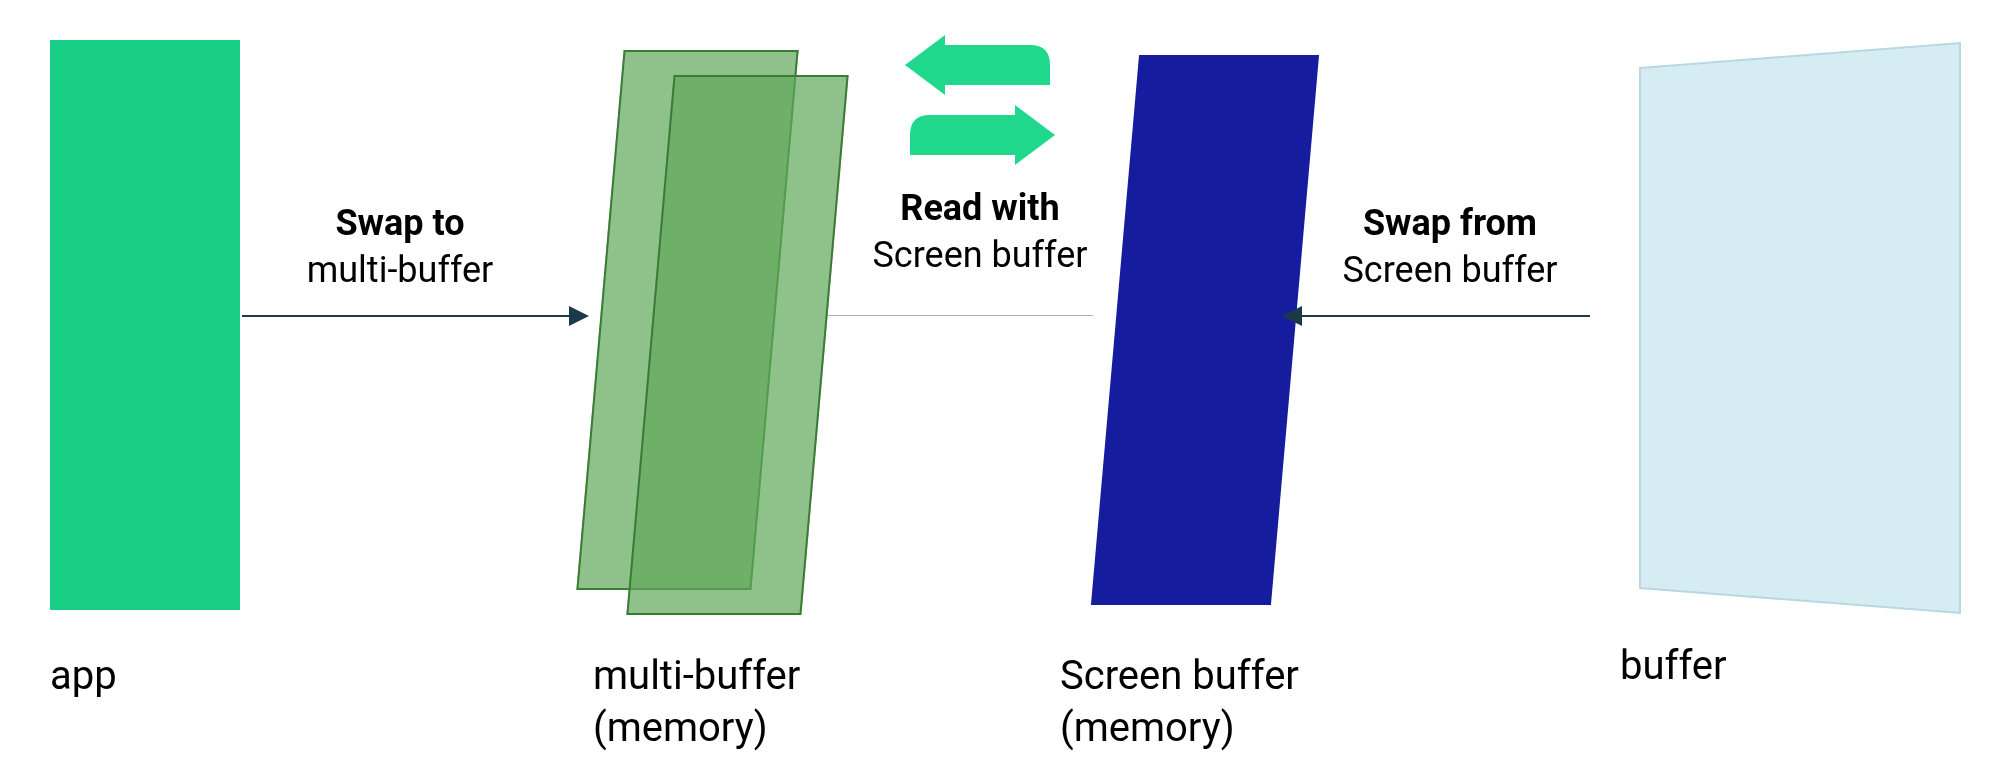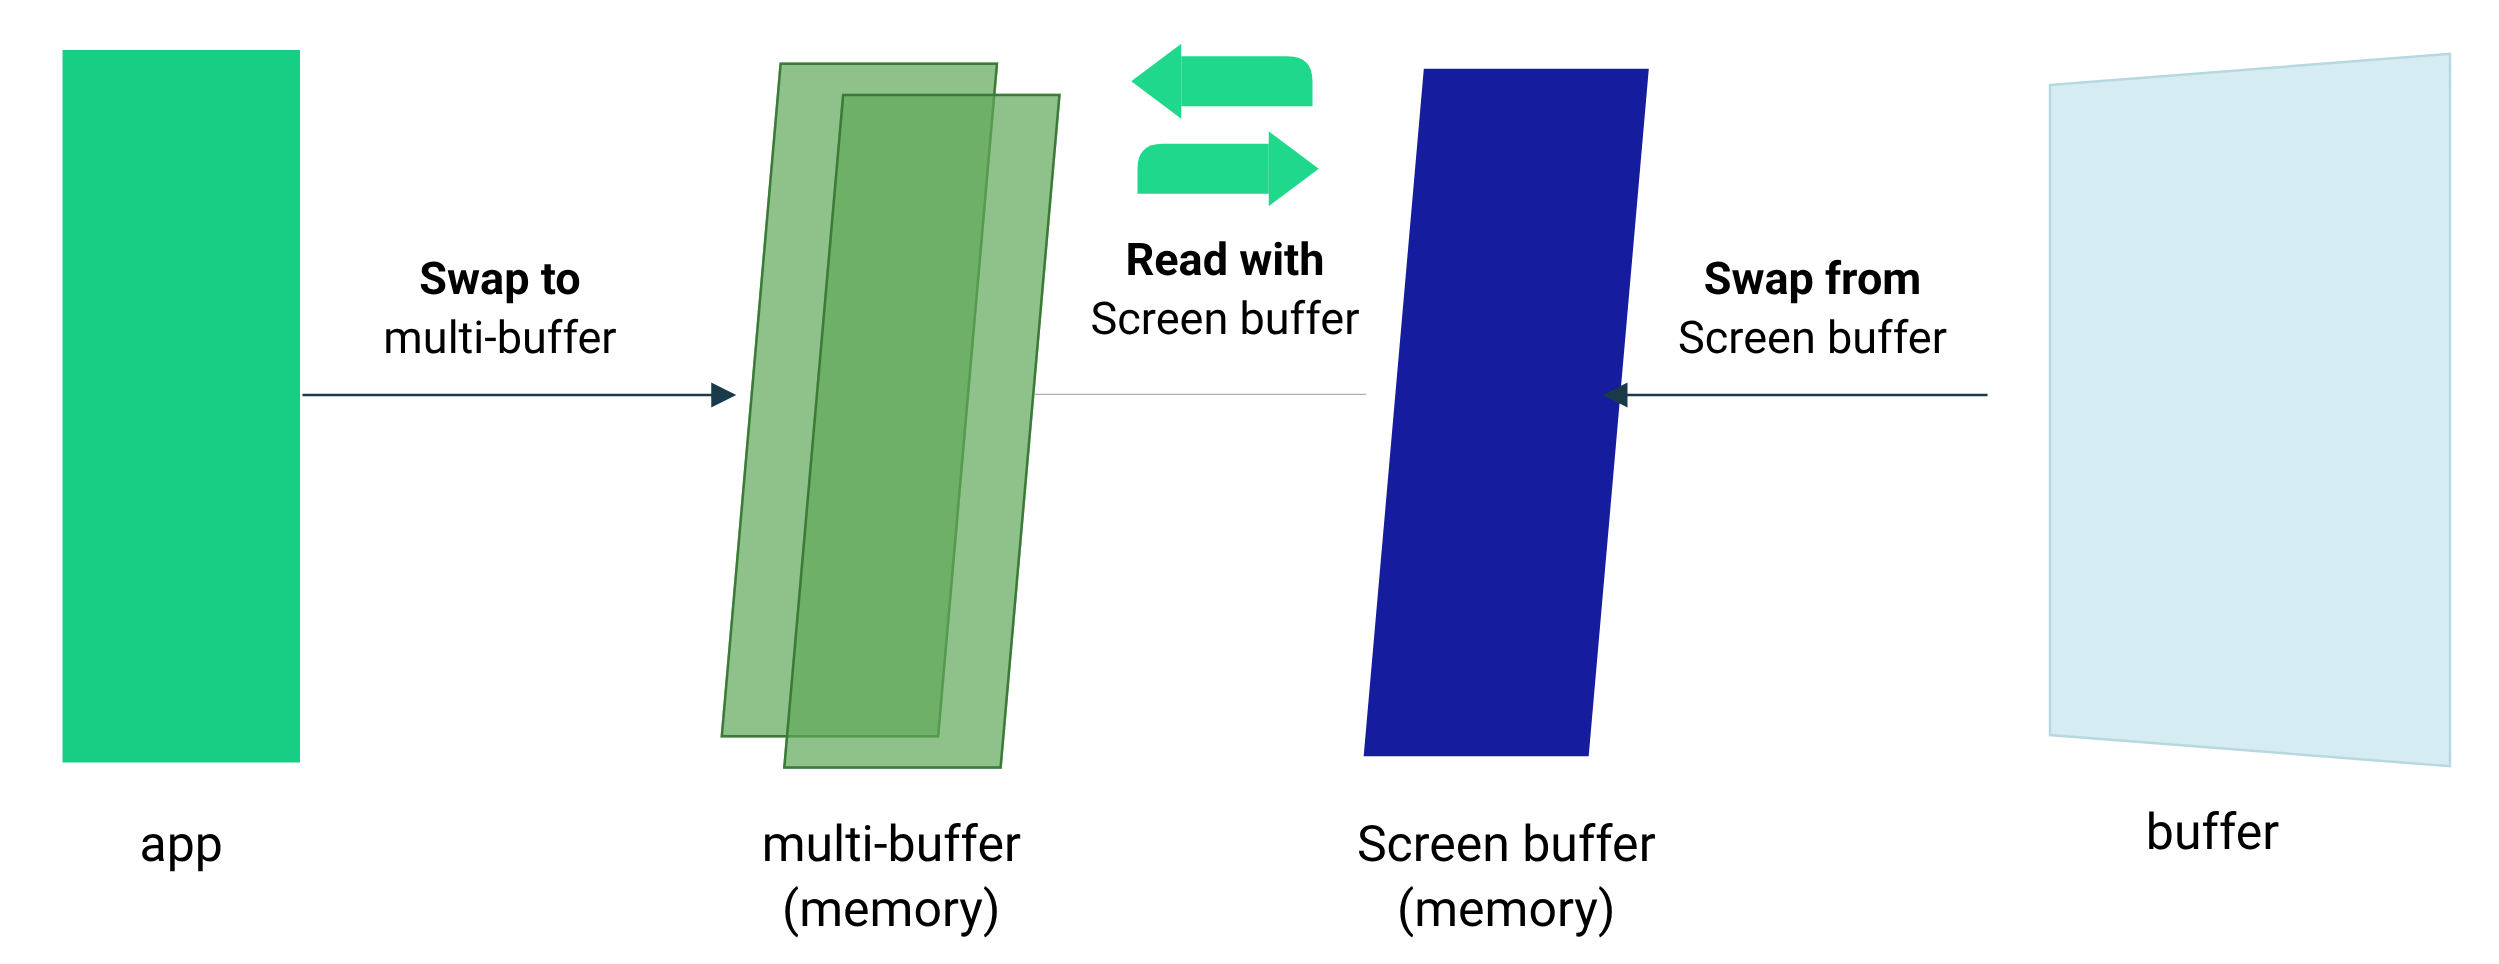--- a/index.html
+++ b/index.html
@@ -133,21 +133,20 @@
     }
     .label-read {
       left: 1310px;
       top: 200px;
       width: 280px;
     }
     .caption {
       position: absolute;
       font-size: 40px;
       color: #000;
-      text-align: center;
       font-weight: 400;
       line-height: 1.3;
     }
     .caption-app {
       left: 50px;
       top: 650px;
       width: 190px;
     }
     .caption-multibuffer {
       left: 593px;

